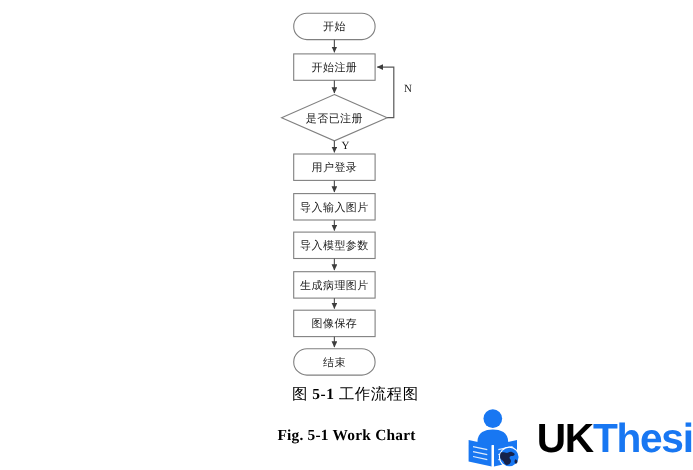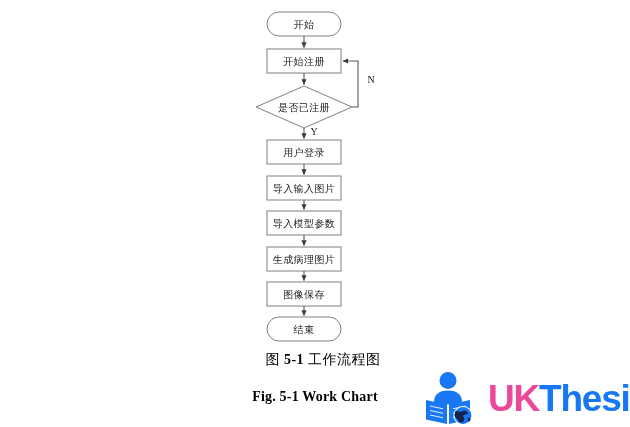--- a/index.html
+++ b/index.html
@@ -102,21 +102,21 @@
   }
   #watermark-logo .logo-word {
     font-family: "Liberation Sans", "DejaVu Sans", sans-serif;
     font-size: 37px;
     font-weight: bold;
     letter-spacing: -1.2px;
     line-height: 1;
     margin-left: 2px;
     white-space: nowrap;
   }
-  #watermark-logo .word-uk { color: #ec4899; }
+  #watermark-logo .word-uk { color: #000000; }
   #watermark-logo .word-thesis { color: #1877f2; }
 </style>
 </head>
 <body>
 
 <svg id="flowchart-canvas" viewBox="0 0 630 350" xmlns="http://www.w3.org/2000/svg">
 
   <defs>
     <marker id="arrowhead" markerWidth="7" markerHeight="7" refX="5.2" refY="2.6" orient="auto" markerUnits="userSpaceOnUse">
       <path d="M0,0 L5.6,2.6 L0,5.2 Z" fill="#3d3d3d"></path>

